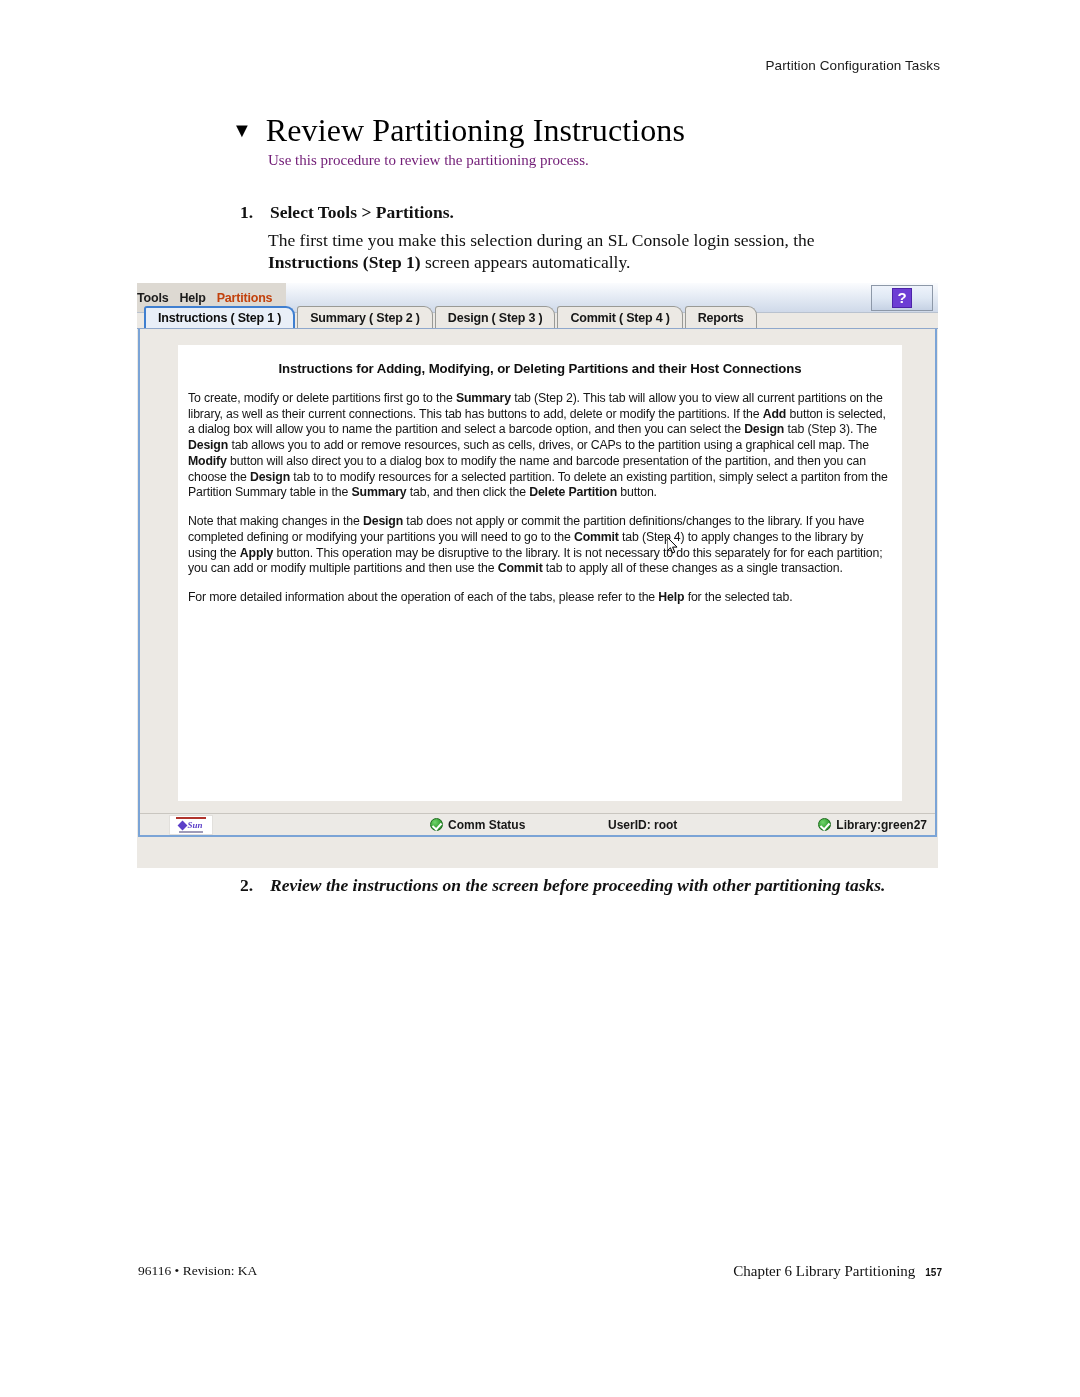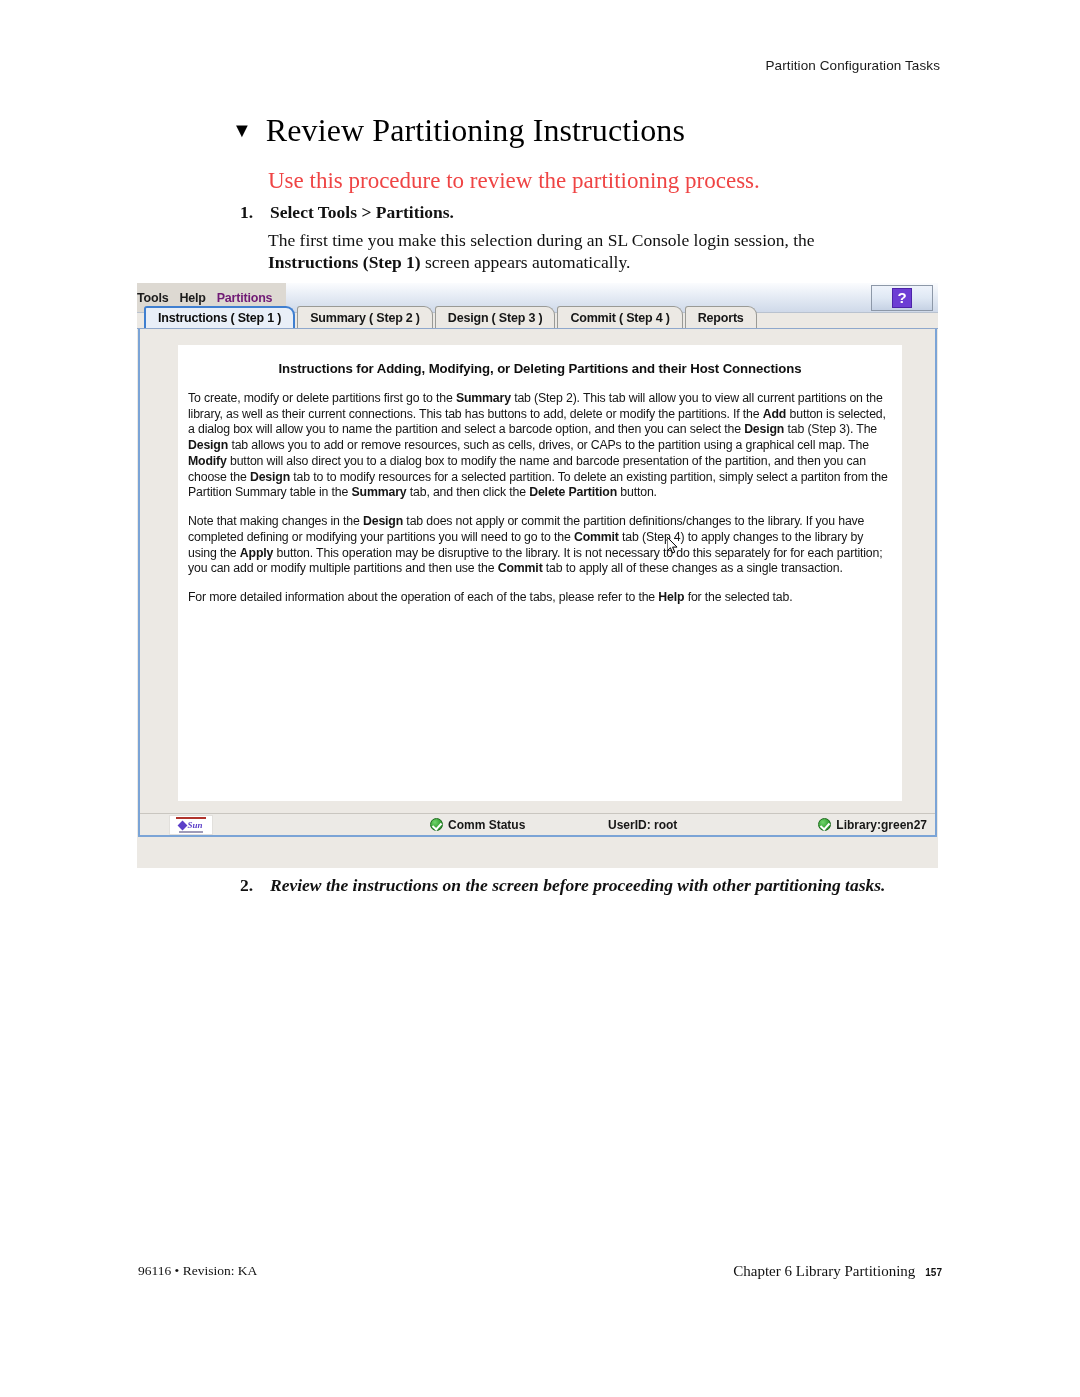--- a/index.html
+++ b/index.html
@@ -42,24 +42,24 @@
   .heading-text {
     font-family: "Liberation Serif", serif;
     font-size: 32px;
     color: #000;
     letter-spacing: 0.1px;
   }
 
   
   .intro {
     position: absolute;
-    top: 168px;
+    top: 152px;
     left: 268px;
-    font-size: 23px;
-    color: #ef4444;
+    font-size: 15px;
+    color: #701a75;
   }
 
   .step {
     position: absolute;
     display: flex;
     font-size: 17.5px;
     color: #111;
   }
   .step-num {
     font-weight: bold;
@@ -112,21 +112,21 @@
     height: 100%;
     background: #ddd9d2;
     padding-right: 14px;
   }
   .menu-item {
     font-size: 12.5px;
     font-weight: bold;
     color: #1b1b1b;
     letter-spacing: -0.2px;
   }
-  .menu-item.accent { color: #701a75; }
+  .menu-item.accent { color: #c2410c; }
   .help-btn {
     position: absolute;
     right: 5px;
     top: 2px;
     width: 62px;
     height: 26px;
     background: linear-gradient(to bottom, #eef3fb 0%, #dfe8f4 50%, #c6d2e4 100%);
     border: 1px solid #8d98a8;
     display: flex;
     align-items: center;

